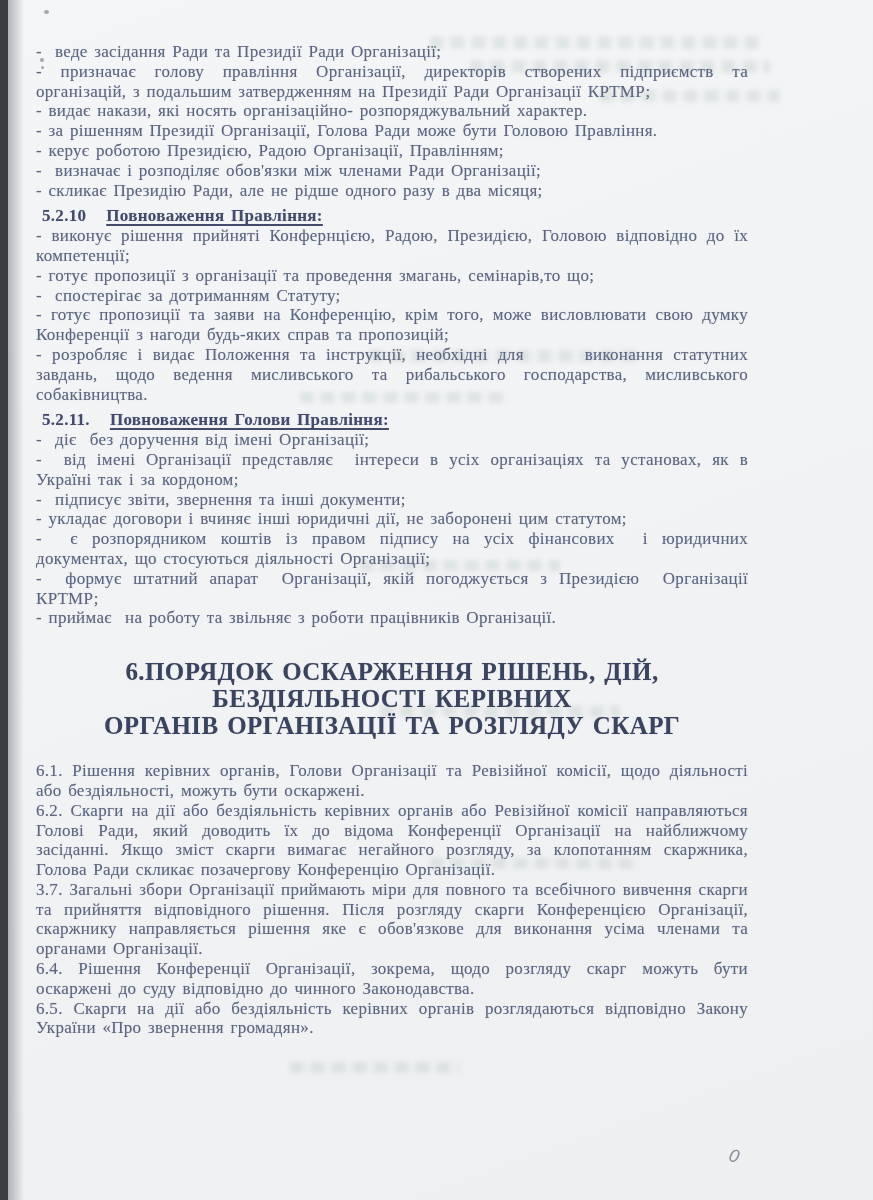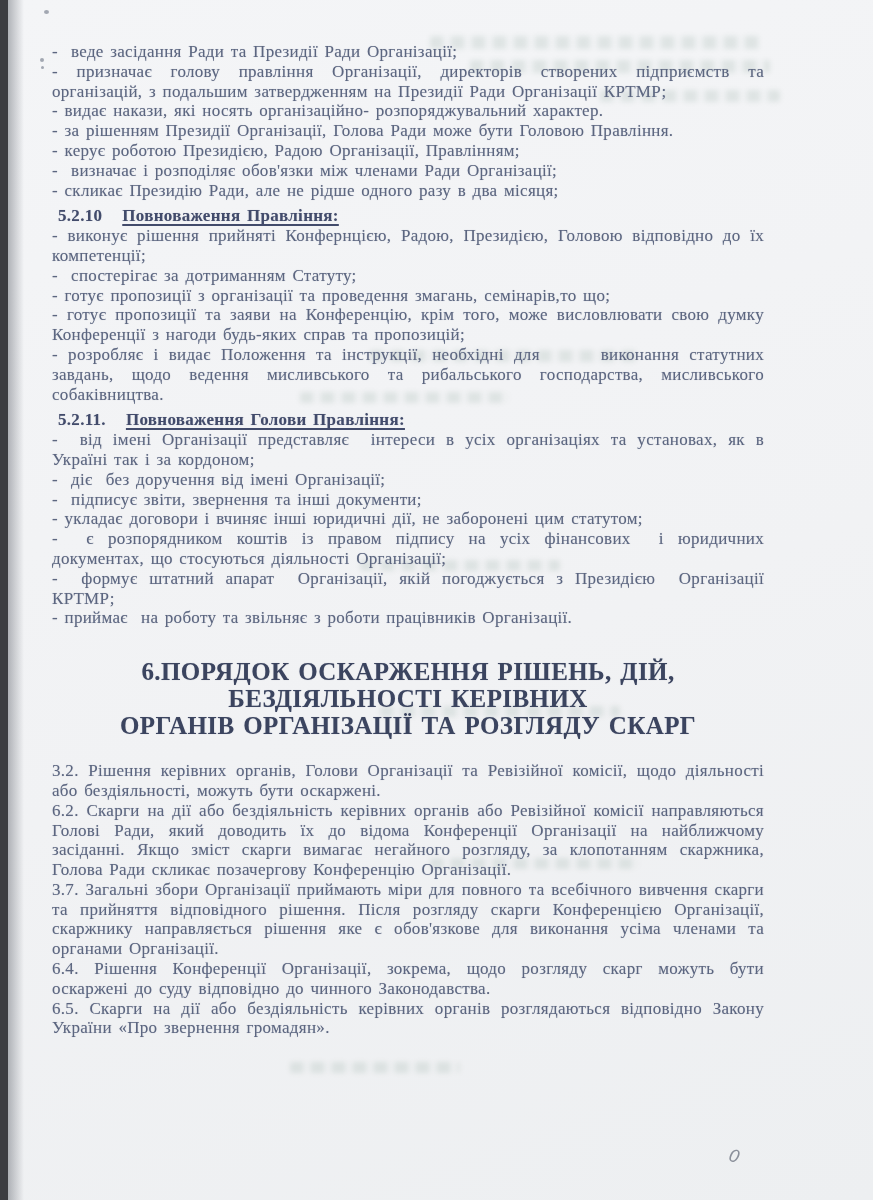--- a/index.html
+++ b/index.html
@@ -5,21 +5,21 @@
   html,body{margin:0;padding:0;background:#e8e9eb;}
   .page{
     position:relative;width:873px;height:1200px;overflow:hidden;
     background:linear-gradient(160deg,#f4f5f7 0%,#f1f2f4 55%,#edeff1 100%);
     font-family:"Liberation Serif","DejaVu Serif",serif;
   }
   .edge-strip{position:absolute;left:0;top:0;width:8px;height:100%;background:#3c3d41;}
   .edge-fade{position:absolute;left:8px;top:0;width:16px;height:100%;
     background:linear-gradient(90deg,rgba(110,114,122,.5),rgba(240,241,243,0));}
   .content{
-    position:absolute;left:52px;top:42px;width:712px;
+    position:absolute;left:36px;top:42px;width:712px;
     color:#5c6680;font-size:17px;line-height:19.8px;
     text-align:justify;letter-spacing:.3px;word-spacing:2px;
     text-shadow:0 0 1px rgba(92,102,128,.35);
   }
   .content p{margin:0;}
   .sec{margin-top:6px;}
   .sec-head{font-weight:bold;color:#424b6b;padding-left:6px;}
   .sec-head .num{margin-right:20px;text-decoration:none;}
   .sec-head .title{text-decoration:underline;text-underline-offset:3px;text-decoration-thickness:1.5px;}
   .chapter{
@@ -66,46 +66,46 @@
       <p>- керує роботою Президією, Радою Організації, Правлінням;</p>
       <p>-&nbsp; визначає і розподіляє обов'язки між членами Ради Організації;</p>
       <p>- скликає Президію Ради, але не рідше одного разу в два місяця;</p>
     </div>
 
     <div class="sec">
       <p class="sec-head">
         <span class="num">5.2.10</span><span class="title">Повноваження Правління:</span>
       </p>
       <p>- виконує рішення прийняті Конфернцією, Радою, Президією, Головою відповідно до їх компетенції;</p>
+      <p>- готує пропозиції з організації та проведення змагань, семінарів,то що;</p>
       <p>-&nbsp; спостерігає за дотриманням Статуту;</p>
-      <p>- готує пропозиції з організації та проведення змагань, семінарів,то що;</p>
       <p>- готує пропозиції та заяви на Конференцію, крім того, може висловлювати свою думку Конференції з нагоди будь-яких справ та пропозицій;</p>
       <p>- розробляє і видає Положення та інструкції, необхідні для&nbsp;&nbsp;&nbsp;&nbsp;&nbsp; виконання статутних завдань, щодо ведення мисливського та рибальського господарства, мисливського собаківництва.</p>
     </div>
 
     <div class="sec" style="">
       <p class="sec-head">
         <span class="num">5.2.11.</span><span class="title">Повноваження Голови Правління:</span>
       </p>
+      <p>-&nbsp; діє&nbsp; без доручення від імені Організації;</p>
       <p>-&nbsp; від імені Організації представляє&nbsp; інтереси в усіх організаціях та установах, як в Україні так і за кордоном;</p>
-      <p>-&nbsp; діє&nbsp; без доручення від імені Організації;</p>
       <p>-&nbsp; підписує звіти, звернення та інші документи;</p>
       <p>- укладає договори і вчиняє інші юридичні дії, не заборонені цим статутом;</p>
       <p>-&nbsp; є розпорядником коштів із правом підпису на усіх фінансових&nbsp; і юридичних документах, що стосуються діяльності Організації;</p>
       <p>-&nbsp; формує штатний апарат&nbsp; Організації, якій погоджується з Президією&nbsp; Організації КРТМР;</p>
       <p>- приймає&nbsp; на роботу та звільняє з роботи працівників Організації.</p>
     </div>
 
     <div class="chapter">
       <div>6.ПОРЯДОК ОСКАРЖЕННЯ РІШЕНЬ, ДІЙ, БЕЗДІЯЛЬНОСТІ КЕРІВНИХ</div>
       <div>ОРГАНІВ ОРГАНІЗАЦІЇ ТА РОЗГЛЯДУ СКАРГ</div>
     </div>
 
     <div>
-      <p>3.2. Рішення керівних органів, Голови Організації та Ревізійної комісії, щодо діяльності або бездіяльності, можуть бути оскаржені.</p>
+      <p>6.1. Рішення керівних органів, Голови Організації та Ревізійної комісії, щодо діяльності або бездіяльності, можуть бути оскаржені.</p>
       <p>6.2. Скарги на дії або бездіяльність керівних органів або Ревізійної комісії направляються Голові Ради, який доводить їх до відома Конференції Організації на найближчому засіданні. Якщо зміст скарги вимагає негайного розгляду, за клопотанням скаржника, Голова Ради скликає позачергову Конференцію Організації.</p>
       <p>3.7. Загальні збори Організації приймають міри для повного та всебічного вивчення скарги та прийняття відповідного рішення. Після розгляду скарги Конференцією Організації, скаржнику направляється рішення яке є обов'язкове для виконання усіма членами та органами Організації.</p>
       <p>6.4. Рішення Конференції Організації, зокрема, щодо розгляду скарг можуть бути оскаржені до суду відповідно до чинного Законодавства.</p>
       <p>6.5. Скарги на дії або бездіяльність керівних органів розглядаються відповідно Закону України «Про звернення громадян».</p>
     </div>
 
   </div>
 
   <div class="corner-mark">0</div>
 

